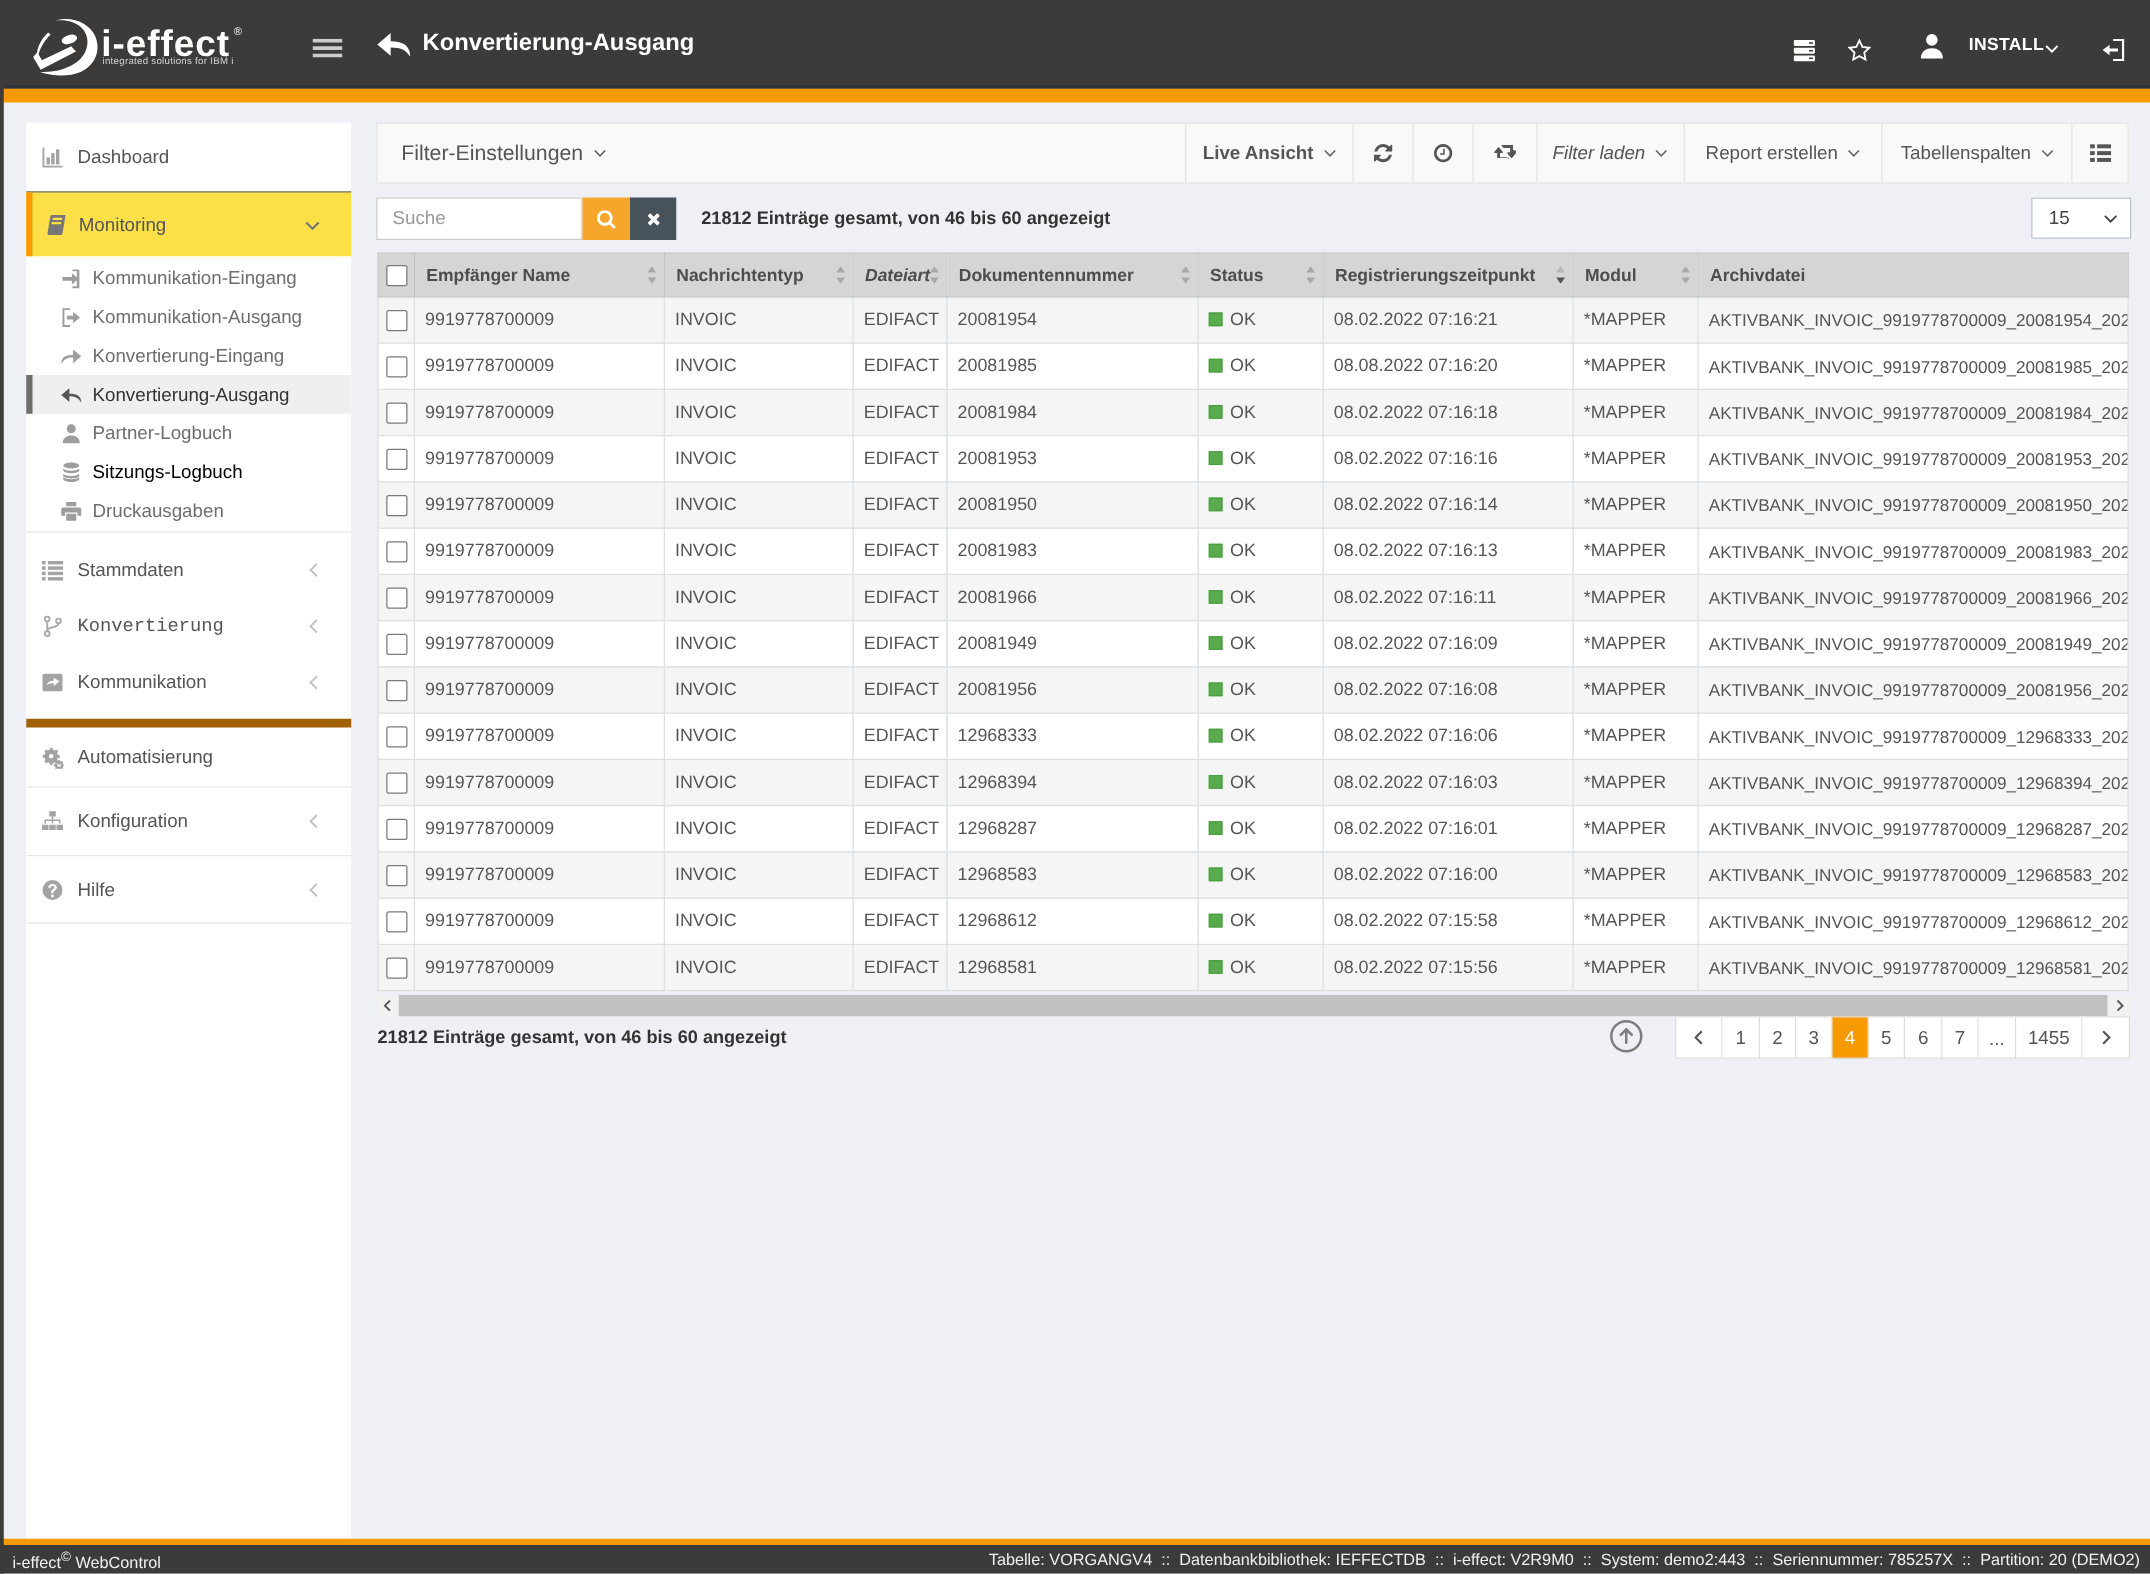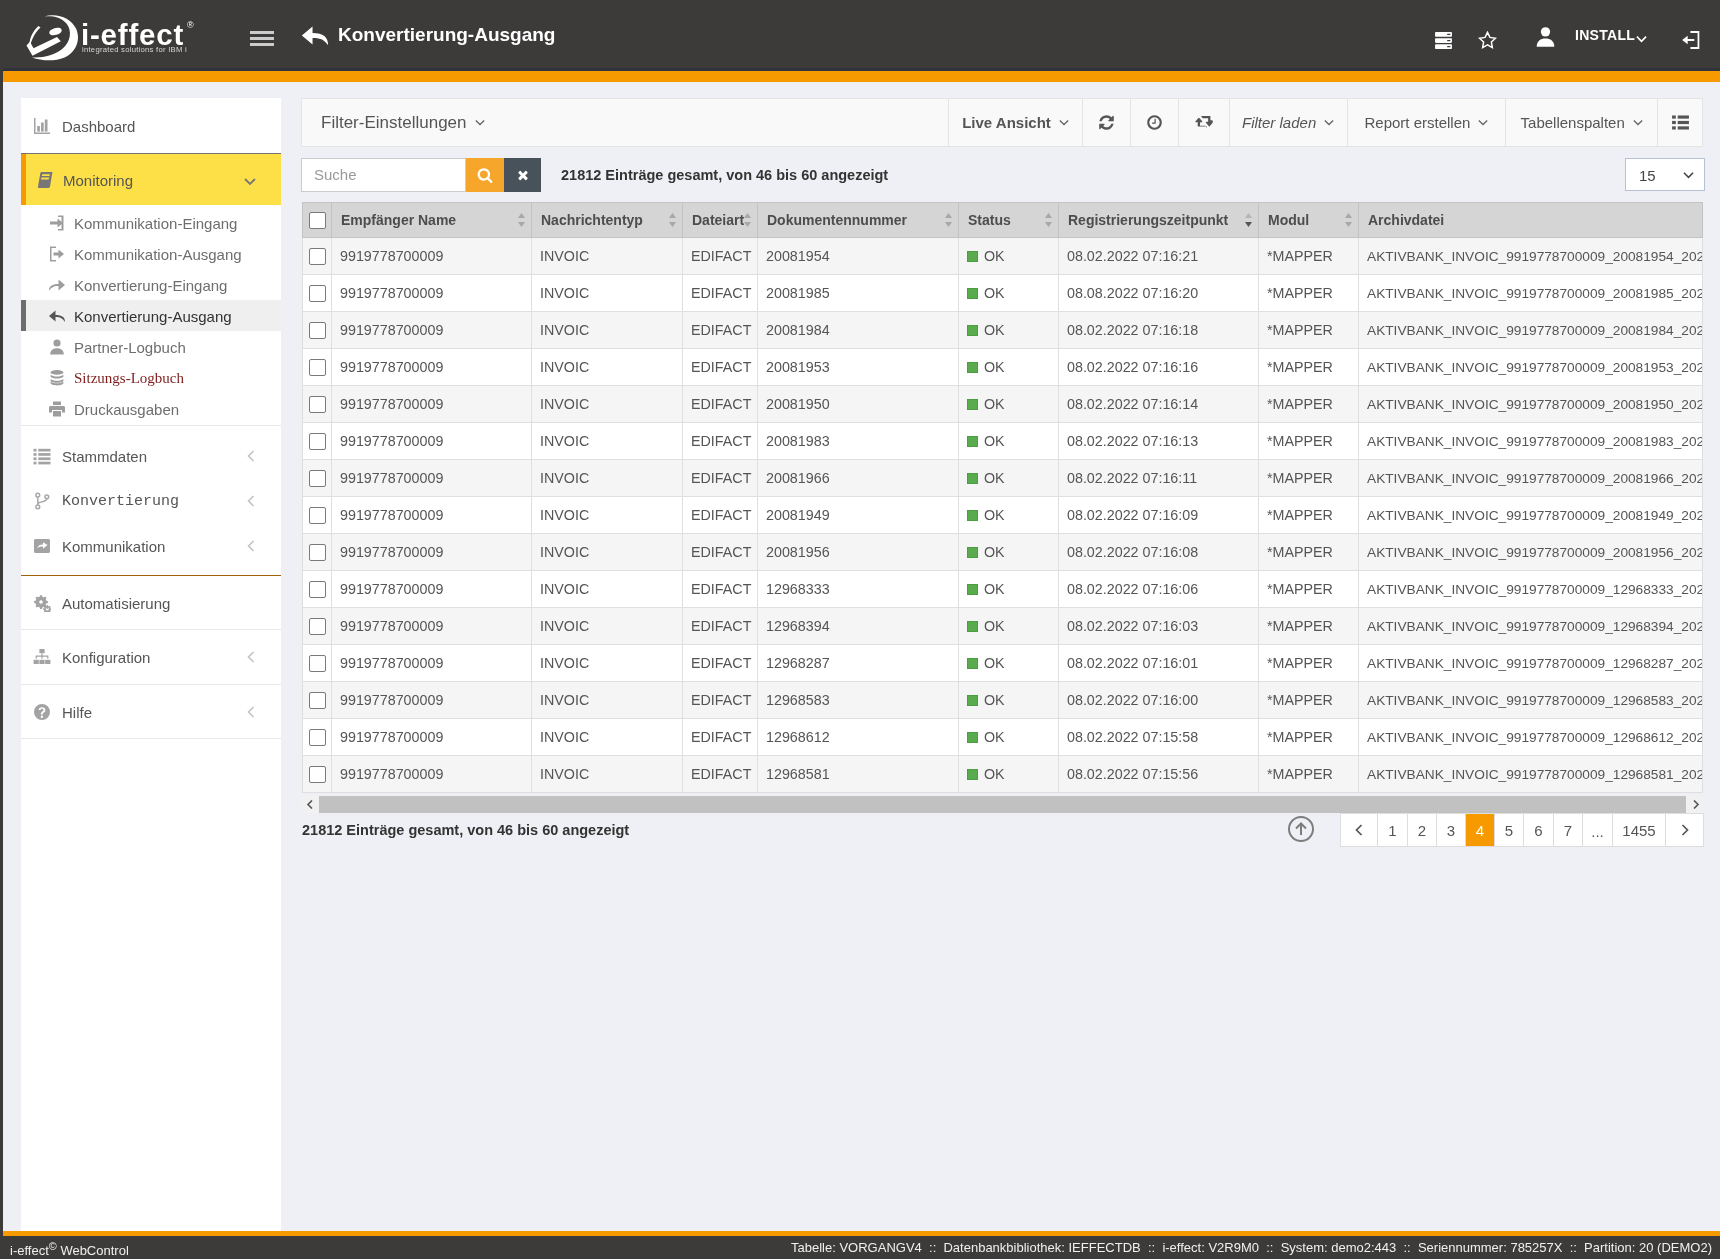--- a/index.html
+++ b/index.html
@@ -170,21 +170,21 @@
             </svg></span>
           <span style="position:absolute;left:53px;top:50%;transform:translateY(-50%);color:#6e6e6e;white-space:nowrap;">Partner-Logbuch</span>
         </div>
 <div class="sitem" style="height:31px;">
           <span style="position:absolute;left:27px;top:50%;transform:translateY(-50%);line-height:0;"><svg width="18" height="18" viewBox="0 0 18 18" style="fill:#9d9d9d">
               <ellipse cx="9" cy="3.4" rx="6.4" ry="2.4"></ellipse>
               <path d="M2.6 5.7c1.2 1.2 3.6 1.8 6.4 1.8s5.2-.6 6.4-1.8v2c-1.2 1.2-3.6 1.8-6.4 1.8S3.8 8.9 2.6 7.7z"></path>
               <path d="M2.6 9.9c1.2 1.2 3.6 1.8 6.4 1.8s5.2-.6 6.4-1.8v2c-1.2 1.2-3.6 1.8-6.4 1.8s-5.2-.6-6.4-1.8z"></path>
               <path d="M2.6 14.1c1.2 1.2 3.6 1.8 6.4 1.8s5.2-.6 6.4-1.8v1.6c0 1.3-2.9 2.4-6.4 2.4s-6.4-1.1-6.4-2.4z" transform="translate(0 -1.6)"></path>
             </svg></span>
-          <span style="position:absolute;left:53px;top:50%;transform:translateY(-50%);color:#7f1d1d;white-space:nowrap;font-family:Liberation Serif, serif;">Sitzungs-Logbuch</span>
+          <span style="position:absolute;left:53px;top:50%;transform:translateY(-50%);color:#000000;white-space:nowrap;">Sitzungs-Logbuch</span>
         </div>
 <div class="sitem" style="height:31px;">
           <span style="position:absolute;left:27px;top:50%;transform:translateY(-50%);line-height:0;"><svg width="18" height="18" viewBox="0 0 18 18" style="fill:#9d9d9d">
               <path d="M5 1.5h8V5H5z"></path>
               <path d="M2.5 6h13c.8 0 1.5.7 1.5 1.5v5h-3V10H4v2.5H1v-5C1 6.7 1.7 6 2.5 6z"></path>
               <path d="M5 11h8v5.5H5z"></path>
             </svg></span>
           <span style="position:absolute;left:53px;top:50%;transform:translateY(-50%);color:#6e6e6e;white-space:nowrap;">Druckausgaben</span>
         </div>
 </div>
@@ -222,21 +222,21 @@
 <div class="sitem" style="height:45px;">
           <span style="position:absolute;left:12px;top:50%;transform:translateY(-50%);line-height:0;"><svg width="18" height="18" viewBox="0 0 18 18" style="fill:#a3a3a3">
               <path d="M2.5 2h13c.8 0 1.5.7 1.5 1.5v11c0 .8-.7 1.5-1.5 1.5h-13c-.8 0-1.5-.7-1.5-1.5v-11C1 2.7 1.7 2 2.5 2zm7.5 3.2V7.5C6.5 7.5 5 9 4 11.5c1.5-1.5 2.7-2 6-2v2.3L14.5 8z" fill-rule="evenodd"></path>
             </svg></span>
           <span style="position:absolute;left:41px;top:50%;transform:translateY(-50%);color:#555;white-space:nowrap;">Kommunikation</span>
           <span style="position:absolute;right:26px;top:50%;transform:translateY(-50%);line-height:0;"><svg width="8" height="12" viewBox="0 0 8 12">
               <path d="M6.5 1 1.5 6 6.5 11" stroke="#c3c3c3" stroke-width="1.6" fill="none"></path>
             </svg></span>
         </div>
 </div>
-<div class="sitem" style="height:54px;border-top:1px solid #a16207;">
+<div class="sitem" style="height:54px;border-top:7px solid #a16207;">
         <span style="position:absolute;left:12px;top:50%;transform:translateY(-50%);line-height:0;"><svg width="18" height="18" viewBox="0 0 18 18" style="fill:#a3a3a3">
             <path d="M7 1.2h2l.3 1.6a4.8 4.8 0 0 1 1.3.6l1.5-.8 1.4 1.4-.8 1.5c.3.4.5.8.6 1.3l1.6.3v2l-1.6.3a4.8 4.8 0 0 1-.6 1.3l.8 1.5-1.4 1.4-1.5-.8c-.4.3-.8.5-1.3.6l-.3 1.6H7l-.3-1.6a4.8 4.8 0 0 1-1.3-.6l-1.5.8-1.4-1.4.8-1.5a4.8 4.8 0 0 1-.6-1.3L1.1 9V7l1.6-.3c.1-.5.3-.9.6-1.3l-.8-1.5 1.4-1.4 1.5.8c.4-.3.8-.5 1.3-.6zM8 6.2A1.8 1.8 0 1 0 8 9.8 1.8 1.8 0 1 0 8 6.2z"></path>
             <circle cx="14.3" cy="13.8" r="1.1"></circle>
             <path d="M13.7 10.9h1.2l.2 1a3 3 0 0 1 .8.4l.9-.5.9.9-.5.9q.2.3.3.8l1 .2v1.2l-1 .2a3 3 0 0 1-.3.8l.5.9-.9.9-.9-.5a3 3 0 0 1-.8.3l-.2 1h-1.2l-.2-1a3 3 0 0 1-.8-.3l-.9.5-.9-.9.5-.9a3 3 0 0 1-.4-.8l-1-.2v-1.2l1-.2q.1-.4.4-.8l-.5-.9.9-.9.9.5q.3-.2.8-.4zm.6 2.3a1.6 1.6 0 1 0 0 3.2 1.6 1.6 0 1 0 0-3.2z"></path>
           </svg></span>
         <span style="position:absolute;left:41px;top:50%;transform:translateY(-50%);color:#555;white-space:nowrap;">Automatisierung</span>
       </div>
 <div class="sitem" style="height:55px;border-top:1px solid #e8e8e8;">
         <span style="position:absolute;left:12px;top:50%;transform:translateY(-50%);line-height:0;"><svg width="18" height="18" viewBox="0 0 18 18" style="fill:#a3a3a3">
             <rect x="6.4" y="1" width="5.2" height="4.2"></rect>
@@ -331,21 +331,21 @@
 <tr>
 <th style="width:29px; padding:0; text-align:center;"><span class="headcheck"></span></th>
 <th style="width:200px;">Empfänger Name<span class="caret"><svg width="7" height="14" viewBox="0 0 7 14">
                 <path d="M3.5 0 L7 5 L0 5 Z" fill="#a8a8a8"></path>
                 <path d="M3.5 14 L7 9 L0 9 Z" fill="#a8a8a8"></path>
               </svg></span></th>
 <th style="width:151px;">Nachrichtentyp<span class="caret"><svg width="7" height="14" viewBox="0 0 7 14">
                 <path d="M3.5 0 L7 5 L0 5 Z" fill="#a8a8a8"></path>
                 <path d="M3.5 14 L7 9 L0 9 Z" fill="#a8a8a8"></path>
               </svg></span></th>
-<th style="width:75px;">Dateiart<span class="caret"><svg width="7" height="14" viewBox="0 0 7 14">
+<th style="width:75px;font-style:italic;">Dateiart<span class="caret"><svg width="7" height="14" viewBox="0 0 7 14">
                 <path d="M3.5 0 L7 5 L0 5 Z" fill="#a8a8a8"></path>
                 <path d="M3.5 14 L7 9 L0 9 Z" fill="#a8a8a8"></path>
               </svg></span></th>
 <th style="width:201px;">Dokumentennummer<span class="caret"><svg width="7" height="14" viewBox="0 0 7 14">
                 <path d="M3.5 0 L7 5 L0 5 Z" fill="#a8a8a8"></path>
                 <path d="M3.5 14 L7 9 L0 9 Z" fill="#a8a8a8"></path>
               </svg></span></th>
 <th style="width:100px;">Status<span class="caret"><svg width="7" height="14" viewBox="0 0 7 14">
                 <path d="M3.5 0 L7 5 L0 5 Z" fill="#a8a8a8"></path>
                 <path d="M3.5 14 L7 9 L0 9 Z" fill="#a8a8a8"></path>

